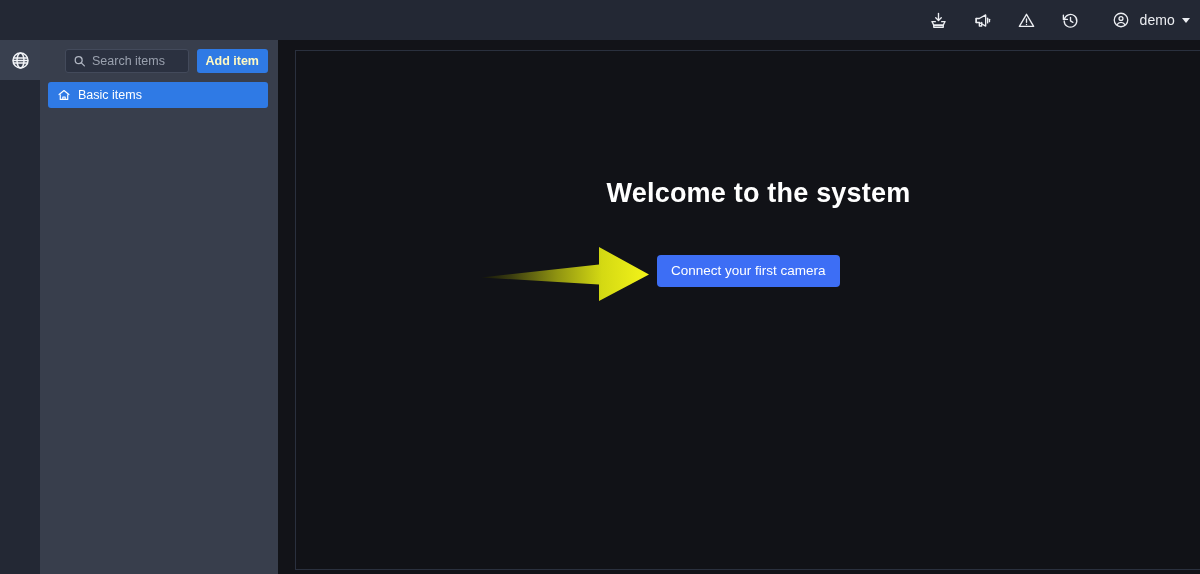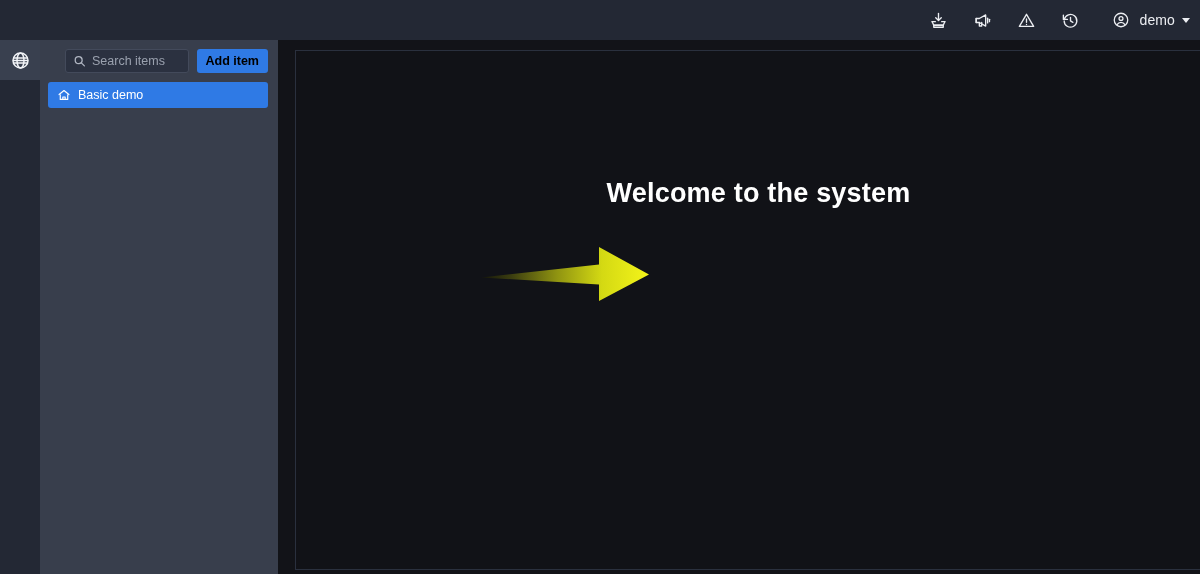--- a/index.html
+++ b/index.html
@@ -145,21 +145,21 @@
     font-size: 12.5px;
     padding: 0;
   }
   .search-input::placeholder { color: #9aa1ae; }
 
   .add-btn {
     flex: 0 0 auto;
     height: 24px;
     padding: 0 9px;
     background: #2f7ae5;
-    color: #000000;
+    color: #fef9c3;
     border: 0;
     border-radius: 3px;
     font-family: "Liberation Sans", sans-serif;
     font-size: 12.5px;
     font-weight: 700;
     cursor: pointer;
     line-height: 24px;
     white-space: nowrap;
   }
 
@@ -332,21 +332,21 @@
 
     <div class="tree">
       <div class="tree-item selected">
         <span class="tree-icon">
           <svg width="14" height="14" viewBox="0 0 24 24" fill="none" stroke="currentColor" stroke-width="2" stroke-linecap="round" stroke-linejoin="round">
             <path d="M3.6 11.2 12 4.4l8.4 6.8"></path>
             <path d="M5.6 11.6v8h12.8v-8"></path>
             <path d="M10 19.6v-4.2h4v4.2"></path>
           </svg>
         </span>
-        <span class="tree-label">Basic demo</span>
+        <span class="tree-label">Basic items</span>
       </div>
     </div>
 
   </div>
 
   <div class="main-panel">
     <div class="welcome-wrap">
 
       <div class="welcome-title">Welcome to the system</div>
 
@@ -356,16 +356,17 @@
             <stop offset="0%" stop-color="#15160a"></stop>
             <stop offset="18%" stop-color="#3b3d10"></stop>
             <stop offset="45%" stop-color="#8f9311"></stop>
             <stop offset="72%" stop-color="#d4d913"></stop>
             <stop offset="100%" stop-color="#f4f41a"></stop>
           </linearGradient>
         </defs>
         <path d="M0,33.5 L118,20.5 L118,3 L168,30.5 L118,57 L118,40.5 Z" fill="url(#arrowGrad)"></path>
       </svg>
 
+      <button class="cta-btn">Connect your first camera</button>
     </div>
   </div>
 
 </div>
 
 </body></html>

